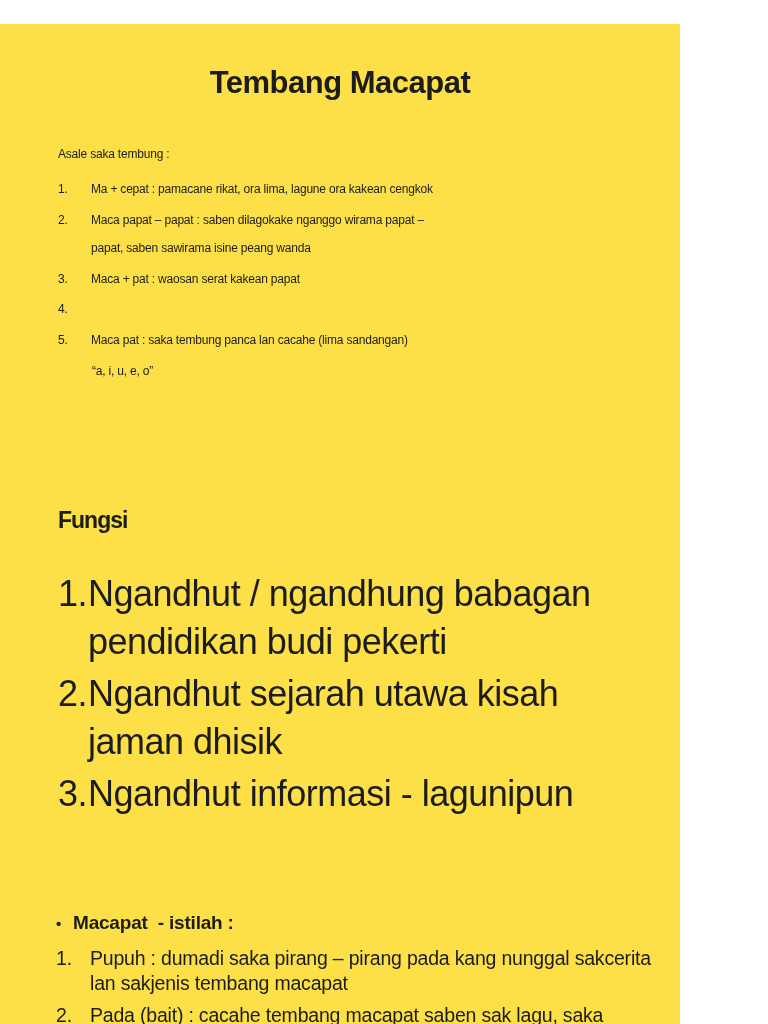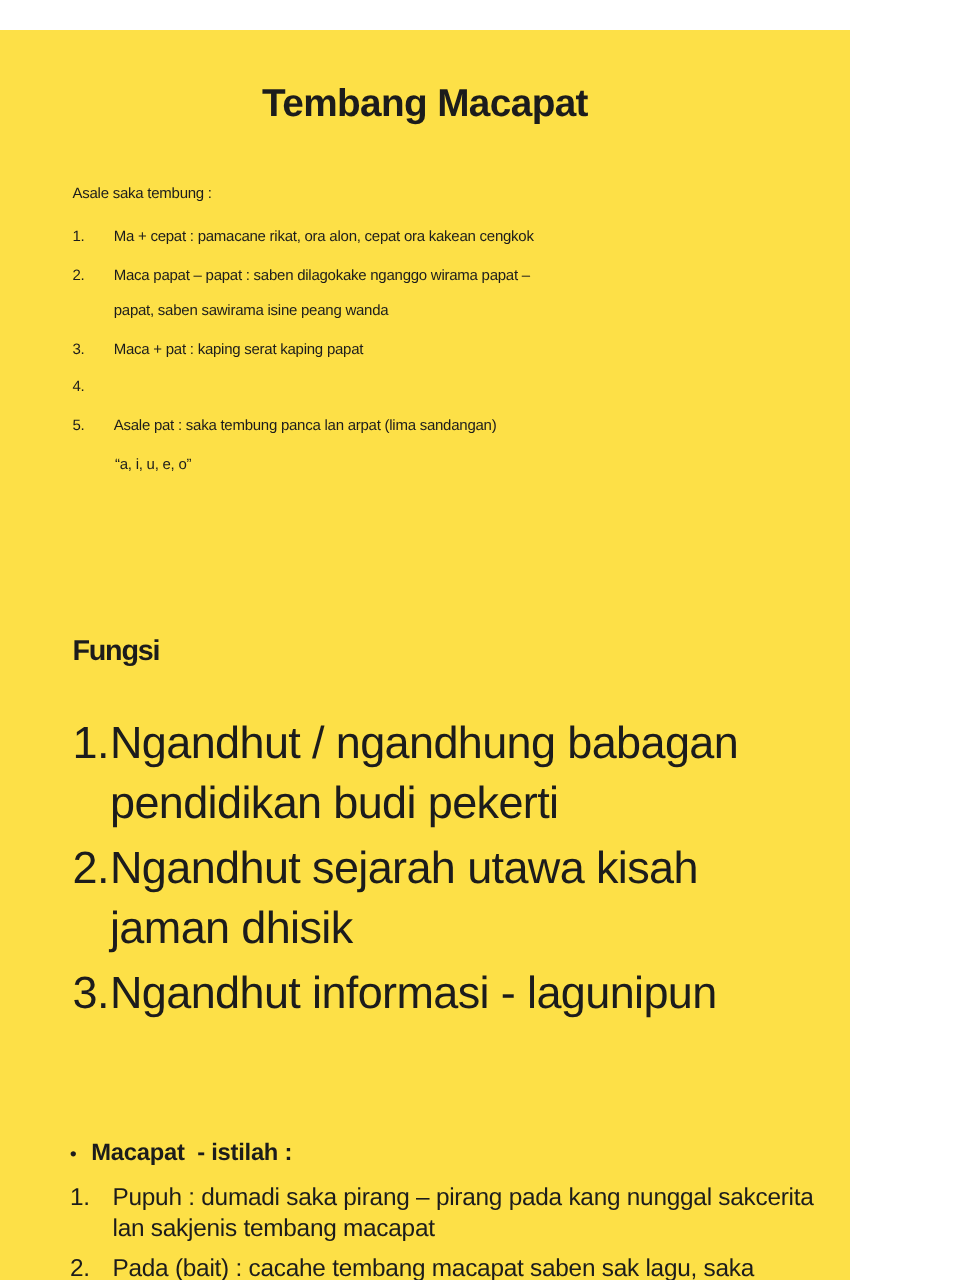--- a/index.html
+++ b/index.html
@@ -102,37 +102,37 @@
 
 <div class="page">
 
   <div class="slide-title">Tembang Macapat</div>
 
   <div class="intro">
     <p class="intro-heading">Asale saka tembung :</p>
     <div class="num-list">
       <div class="li">
         <span class="num">1.</span>
-        <span class="txt">Ma + cepat : pamacane rikat, ora alon, cepat ora kakean cengkok</span>
+        <span class="txt">Ma + cepat : pamacane rikat, ora lima, lagune ora kakean cengkok</span>
       </div>
       <div class="li">
         <span class="num">2.</span>
         <span class="txt">Maca papat – papat : saben dilagokake nganggo wirama papat –
 papat, saben sawirama isine peang wanda</span>
       </div>
       <div class="li">
         <span class="num">3.</span>
-        <span class="txt">Maca + pat : kaping serat kaping papat</span>
+        <span class="txt">Maca + pat : waosan serat kakean papat</span>
       </div>
       <div class="li">
         <span class="num">4.</span>
       </div>
       <div class="li">
         <span class="num">5.</span>
-        <span class="txt">Asale pat : saka tembung panca lan arpat (lima sandangan)</span>
+        <span class="txt">Maca pat : saka tembung panca lan cacahe (lima sandangan)</span>
       </div>
     </div>
     <div class="intro-quote">“a, i, u, e, o”</div>
   </div>
 
   <div class="fungsi">
     <h2 class="fungsi-heading">Fungsi</h2>
     <div class="big-list">
       <div class="li">
         <span class="num">1.</span>

